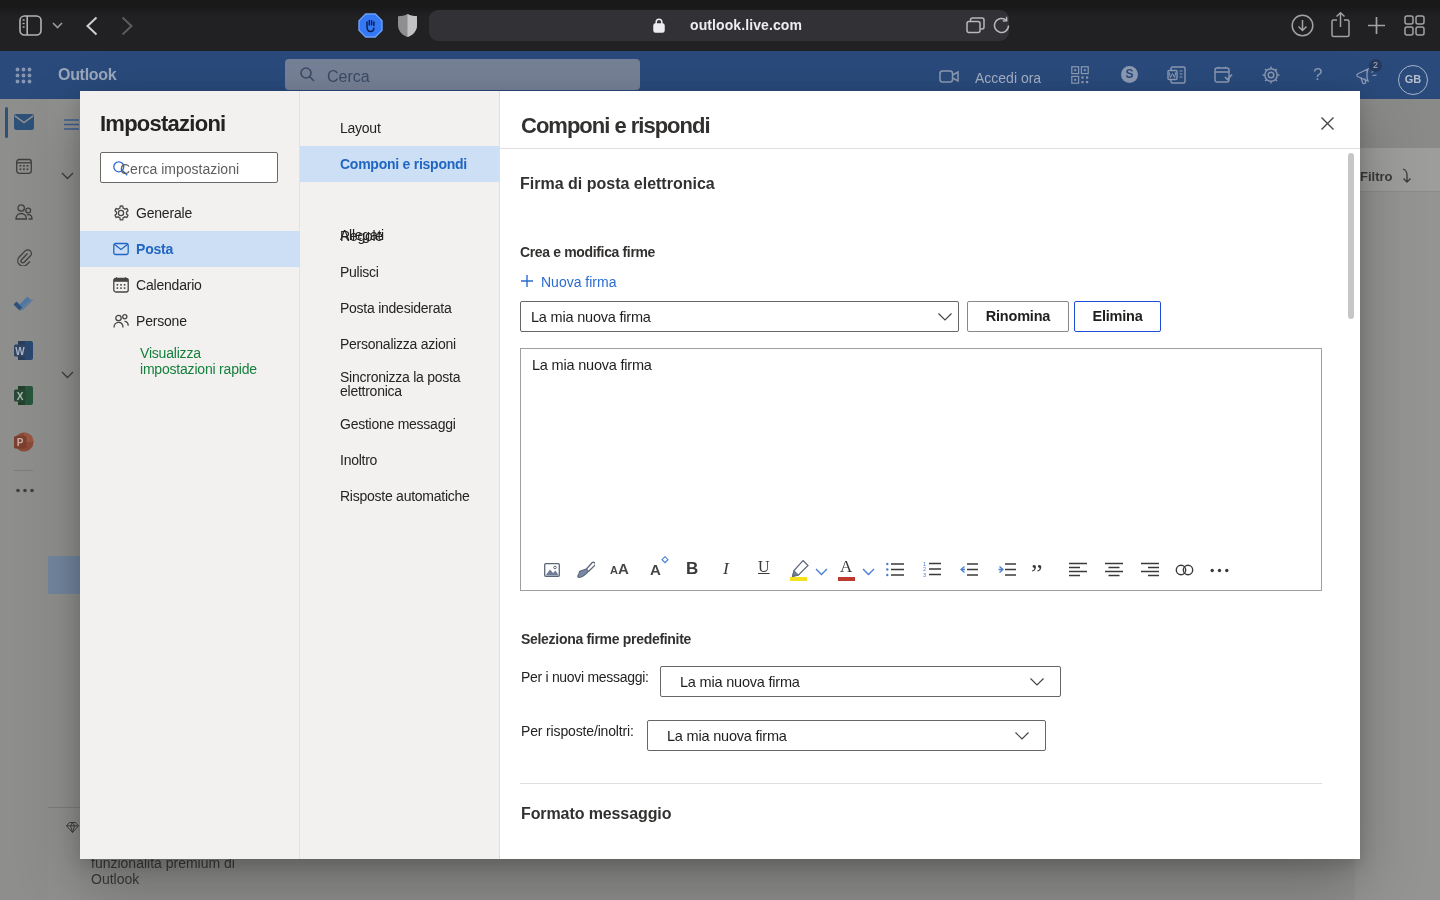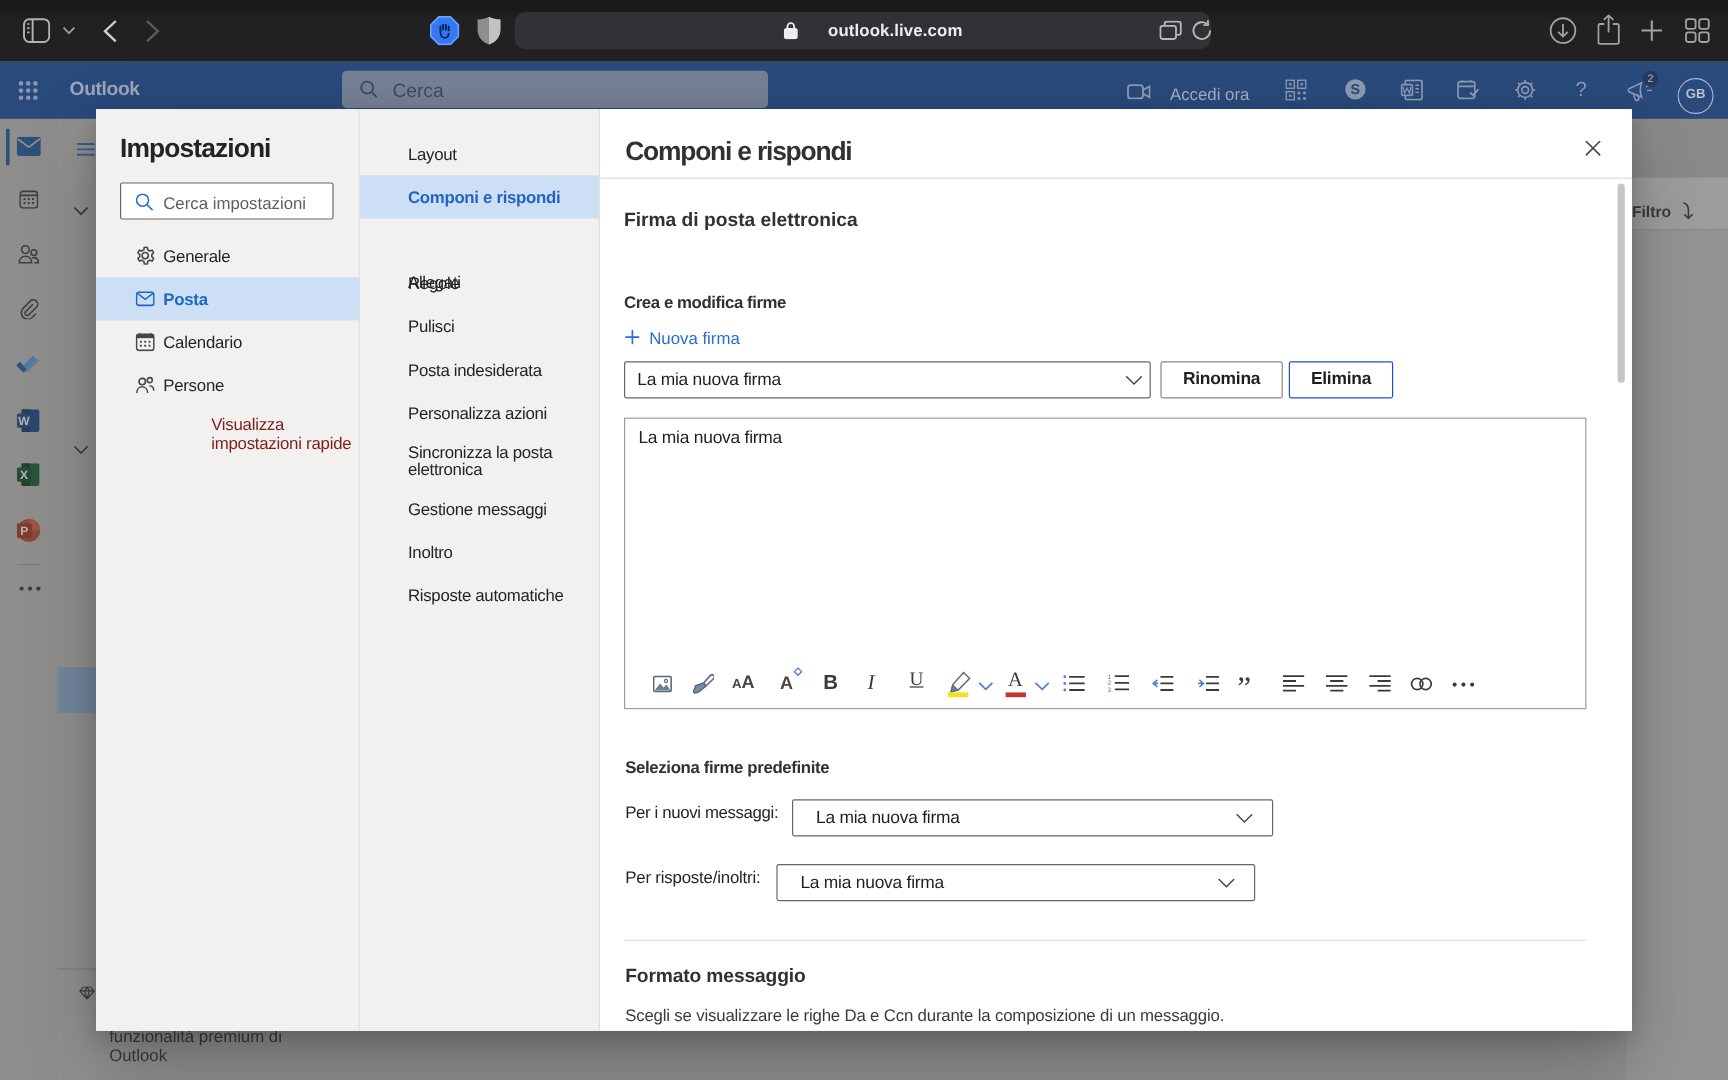--- a/index.html
+++ b/index.html
@@ -256,21 +256,21 @@
   </svg>
 </div>
 <div id="modal">
   <div id="col1">
     <div class="abs" style="left:20px;top:20px;font-size:22px;font-weight:600;color:#242322;letter-spacing:-0.75px;">Impostazioni</div>
     <div class="abs" style="left:20px;top:61px;width:178px;height:31px;background:#fff;border:1px solid #6b6966;border-radius:2px;"></div>
     <svg class="abs" style="left:33px;top:70px" width="15" height="15" viewBox="0 0 15 15" fill="none" stroke="#2b6cd0" stroke-width="1.3">
         <circle cx="5.8" cy="5.8" r="5"></circle>
         <line x1="9.7" y1="9.7" x2="14.2" y2="14.2"></line>
       </svg>
-    <div class="abs" style="left:56px;top:70px;font-size:14px;color:#605e5c;">Cerca impostazioni</div>
+    <div class="abs" style="left:40px;top:70px;font-size:14px;color:#605e5c;">Cerca impostazioni</div>
     <div class="navrow" style="top:104px;">
       <svg class="nico" viewBox="0 0 16 16" fill="none" stroke="#484644" stroke-width="1.3">
         <circle cx="8" cy="8" r="2.6"></circle>
         <path d="M8 1 C8.8 1 9.5 1.1 9.8 1.2 L10.1 3.2 C10.8 3.4 11.4 3.8 11.9 4.2 L13.8 3.5 C14.4 4.2 14.8 5 15 5.8 L13.5 7.1 C13.6 7.7 13.6 8.3 13.5 8.9 L15 10.2 C14.8 11 14.4 11.8 13.8 12.5 L11.9 11.8 C11.4 12.2 10.8 12.6 10.1 12.8 L9.8 14.8 C9 15 8 15 7.2 14.8 L6.9 12.8 C6.2 12.6 5.6 12.2 5.1 11.8 L3.2 12.5 C2.6 11.8 2.2 11 2 10.2 L3.5 8.9 C3.4 8.3 3.4 7.7 3.5 7.1 L2 5.8 C2.2 5 2.6 4.2 3.2 3.5 L5.1 4.2 C5.6 3.8 6.2 3.4 6.9 3.2 L7.2 1.2 C7.5 1.1 7.7 1 8 1 Z"></path>
       </svg>
       <span>Generale</span>
     </div>
     <div class="navrow sel" style="top:140px;">
       <svg class="nico" viewBox="0 0 16 16" fill="none" stroke="#2166c3" stroke-width="1.3">
         <rect x="0.8" y="2.5" width="14.4" height="11" rx="1.8"></rect>
@@ -296,21 +296,21 @@
     </div>
     <div class="navrow" style="top:212px;">
       <svg class="nico" viewBox="0 0 16 16" fill="none" stroke="#484644" stroke-width="1.3">
         <circle cx="5.5" cy="5" r="2.7"></circle>
         <path d="M1 14.5 c0 -3.2 2 -5.2 4.5 -5.2 c2.5 0 4.5 2 4.5 5.2"></path>
         <circle cx="11.8" cy="3.8" r="2.1"></circle>
         <path d="M11.5 8.4 c2.2 0 3.7 1.6 3.7 4.3"></path>
       </svg>
       <span>Persone</span>
     </div>
-    <div class="abs" style="left:60px;top:255px;width:150px;font-size:14px;letter-spacing:-0.2px;line-height:15.5px;color:#7f1d1d;margin-left:36px;">Visualizza<br>impostazioni rapide</div>
+    <div class="abs" style="left:60px;top:255px;width:150px;font-size:14px;letter-spacing:-0.2px;line-height:15.5px;color:#15803d;">Visualizza<br>impostazioni rapide</div>
   </div>
   <div id="col2">
     <div class="c2row" style="top:19px;height:36px;">Layout</div>
     <div class="c2row sel" style="top:55px;height:36px;font-weight:600;">Componi e rispondi</div>
     <div class="c2row" style="top:91px;height:36px;margin-top:35px;">Allegati</div>
     <div class="c2row" style="top:127px;height:36px;">Regole</div>
     <div class="c2row" style="top:163px;height:36px;">Pulisci</div>
     <div class="c2row" style="top:199px;height:36px;">Posta indesiderata</div>
     <div class="c2row" style="top:235px;height:36px;">Personalizza azioni</div>
     <div class="c2row" style="top:271px;height:44px;line-height:14.5px;">Sincronizza la posta elettronica</div>
@@ -465,17 +465,16 @@
         <path d="M0.5 0.5 L7 7 L13.5 0.5"></path>
       </svg>
     <div class="abs" style="left:21px;top:632px;font-size:14px;letter-spacing:-0.15px;color:#252423;">Per risposte/inoltri:</div>
     <div class="abs" style="left:147px;top:629px;width:399px;height:31px;border:1px solid #686563;border-radius:2px;background:#fff;"></div>
     <div class="abs" style="left:167px;top:637px;font-size:14.5px;letter-spacing:-0.2px;color:#201f1e;">La mia nuova firma</div>
     <svg class="abs" style="left:515px;top:641px" width="14" height="8" viewBox="0 0 14 8" fill="none" stroke="#484644" stroke-width="1.2">
         <path d="M0.5 0.5 L7 7 L13.5 0.5"></path>
       </svg>
     <div class="abs" style="left:20px;top:692px;width:802px;height:1px;background:#e1dfdd;"></div>
     <div class="abs" style="left:21px;top:714px;font-size:16px;font-weight:bold;letter-spacing:-0.1px;color:#323130;">Formato messaggio</div>
-    <div class="abs" style="left:21px;top:747px;font-size:14px;letter-spacing:-0.15px;color:#3b3a39;">Scegli se visualizzare le righe Da e Ccn durante la composizione di un messaggio.</div>
 
     <div class="abs" style="left:848px;top:62px;width:6px;height:166px;background:#c8c6c4;border-radius:3px;"></div>
   </div>
 </div>
 
 </body></html>

